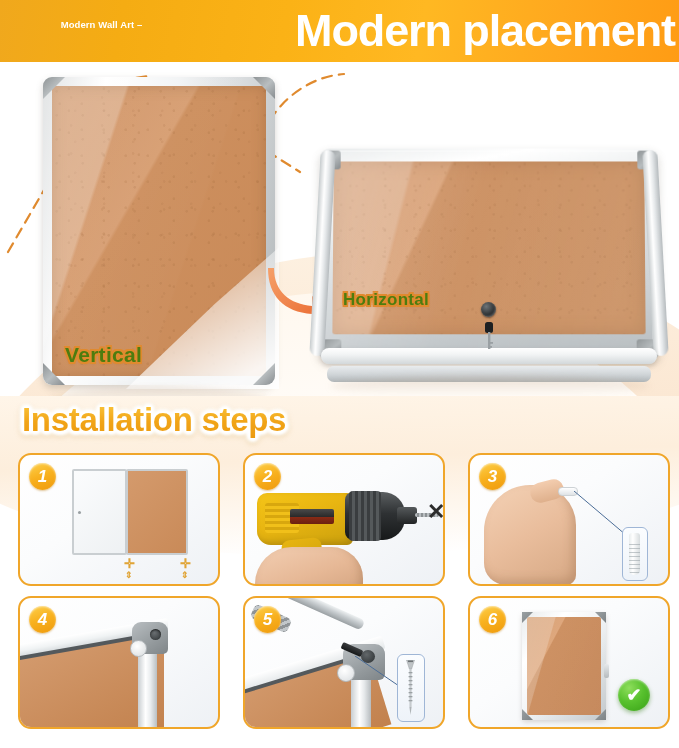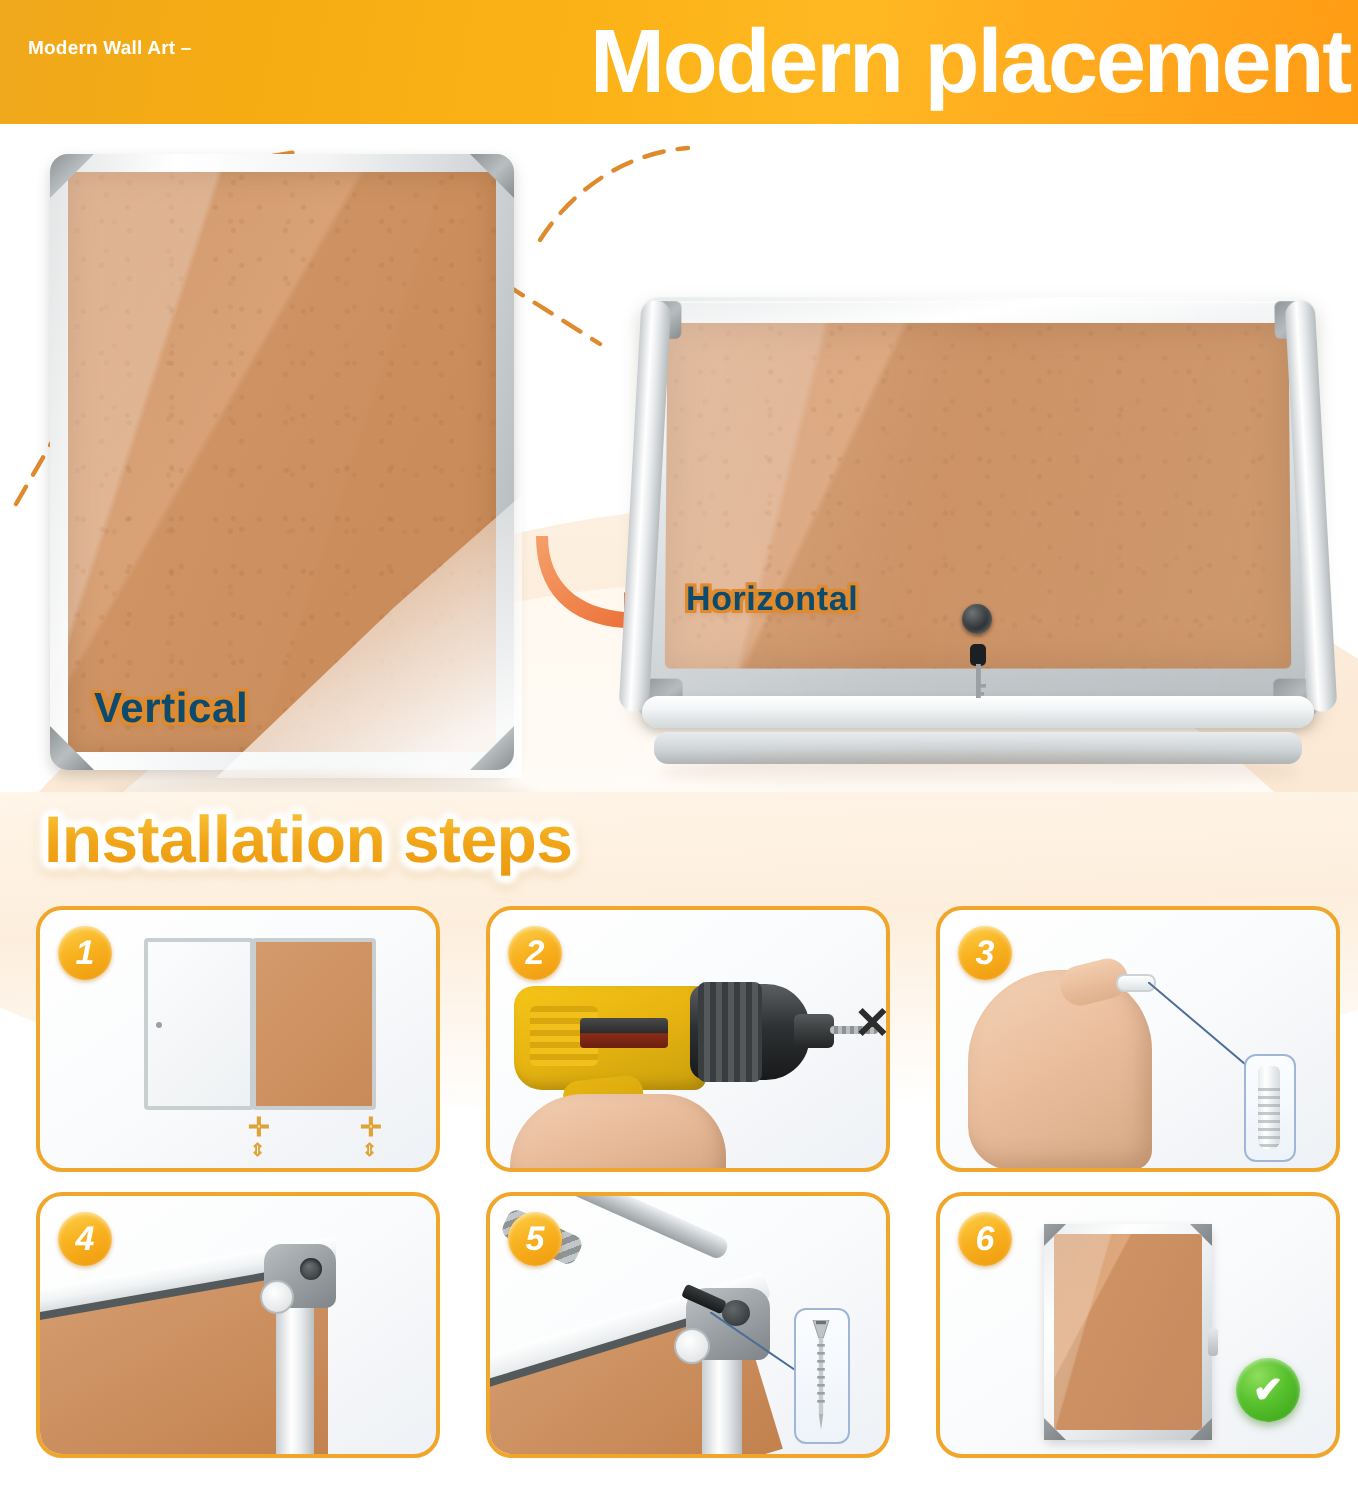--- a/index.html
+++ b/index.html
@@ -21,20 +21,21 @@
     overflow: hidden;
   }
   .header-subtitle {
     position: absolute; left: 14px; top: 18px;
     width: 175px;
     color: #ffffff;
     font-size: 9.5px;
     font-weight: bold;
     line-height: 14px;
     letter-spacing: .1px;
+    text-align: center;
   }
   .header-title {
     position: absolute; right: 4px; top: 2px;
     color: #ffffff;
     font-size: 45px;
     font-weight: bold;
     letter-spacing: -1.1px;
     line-height: 58px;
     white-space: nowrap;
   }
@@ -56,21 +57,21 @@
   .hero-swoosh2 {
     position: absolute; left: -40px; bottom: -190px;
     width: 760px; height: 300px;
     background: linear-gradient(180deg, #fff8ef 0%, #ffffff 80%);
     border-radius: 50% 50% 0 0 / 100% 100% 0 0;
     transform: rotate(-2deg);
   }
 
   
   .board-vert {
-    position: absolute; left: 25px; top: 15px;
+    position: absolute; left: 43px; top: 15px;
     width: 232px; height: 308px; text-decoration: underline;
   }
   .board-vert .frame {
     position: absolute; inset: 0;
     border-radius: 9px;
     background: linear-gradient(100deg, #d6d9da 0%, #ffffff 22%, #f2f4f5 48%, #cfd3d5 78%, #aeb3b6 100%);
     box-shadow: 0 3px 7px rgba(120,110,100,.30);
     padding: 9px;
     box-sizing: border-box;
   }
@@ -114,21 +115,21 @@
     width: 22px; height: 22px;
     background: linear-gradient(135deg, #8e9395 0%, #b9bec0 50%, #878c8f 100%);
   }
   .corner.tl { left: 0; top: 0; border-radius: 9px 0 0 0; clip-path: polygon(0 0, 100% 0, 0 100%); }
   .corner.tr { right: 0; top: 0; border-radius: 0 9px 0 0; clip-path: polygon(100% 0, 100% 100%, 0 0); }
   .corner.bl { left: 0; bottom: 0; border-radius: 0 0 0 9px; clip-path: polygon(0 0, 0 100%, 100% 100%); }
   .corner.br { right: 0; bottom: 0; border-radius: 0 0 9px 0; clip-path: polygon(100% 0, 100% 100%, 0 100%); }
 
   .label-outline {
     font-weight: bold;
-    color: #0c4a6e;
+    color: #4d7c0f;
     letter-spacing: .3px;
     text-shadow:
       -1.6px -1.6px 0 #e08a2e, 1.6px -1.6px 0 #e08a2e,
       -1.6px  1.6px 0 #e08a2e, 1.6px  1.6px 0 #e08a2e,
       -1.6px 0 0 #e08a2e, 1.6px 0 0 #e08a2e,
       0 -1.6px 0 #e08a2e, 0 1.6px 0 #e08a2e,
       0 2px 3px rgba(160,95,25,.35);
   }
   .vert-label {
     position: absolute; left: 22px; bottom: 18px;

